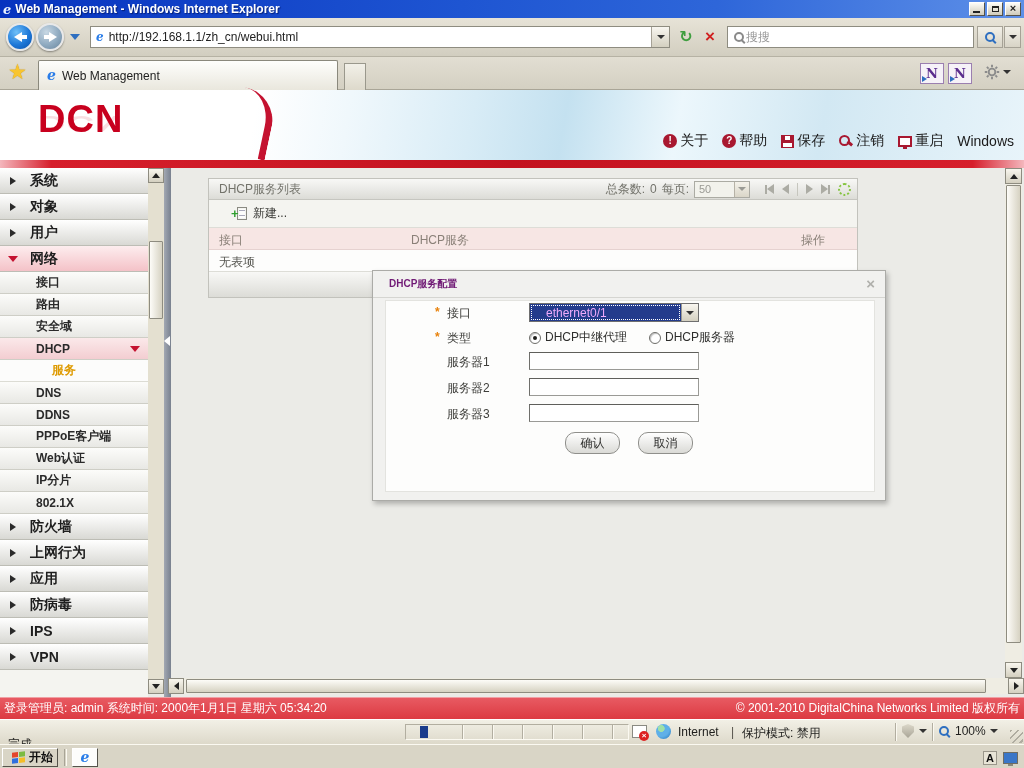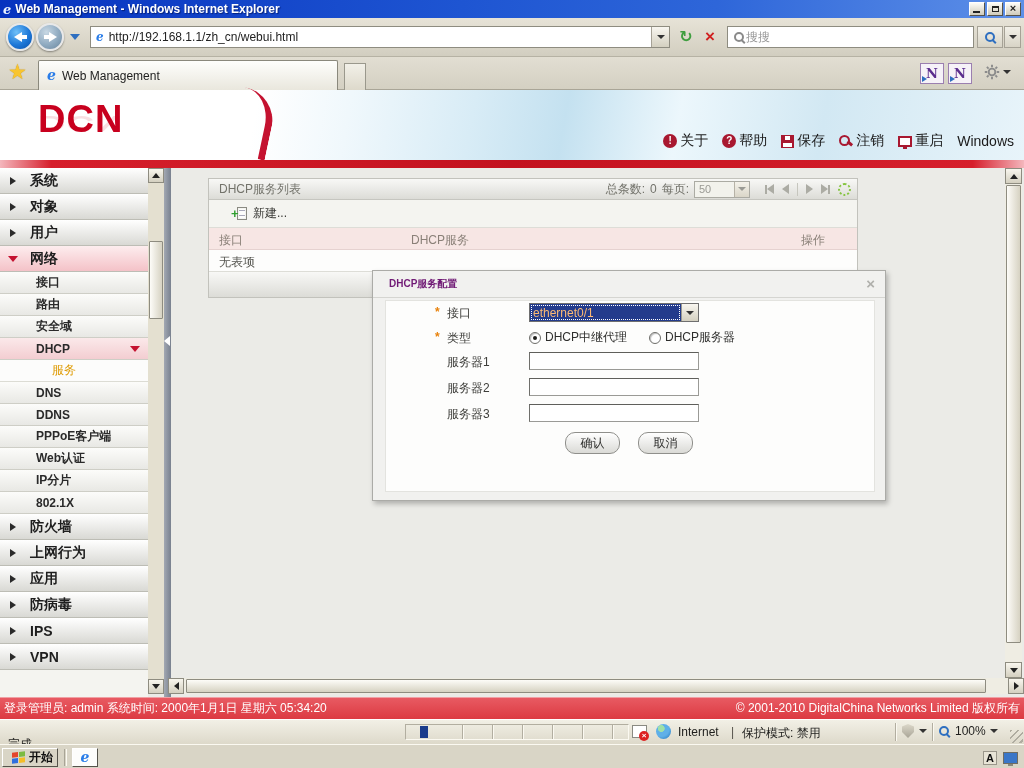--- a/index.html
+++ b/index.html
@@ -82,21 +82,21 @@
 
   
   .workspace{position:absolute;left:0;top:168px;width:1024px;height:529px;background:#EBEBE7}
   
   .sidebar{position:absolute;left:0;top:0;width:148px;height:529px;background:#F4F4F0}
   .mi{position:relative;display:flex;align-items:center;cursor:pointer;border-bottom:1px solid #BDBDB5}
   .mi.lv1{height:26px;background:linear-gradient(#FFFFFF,#D9D9D4);font-weight:bold;font-size:14px;color:#1E1E1E;padding-left:30px}
   .mi.lv1.expanded{background:linear-gradient(#FDEDEE,#F4C2C8)}
   .mi.lv2{height:22px;background:linear-gradient(#FCFCFA,#E8E8E4);font-weight:bold;font-size:12px;color:#2A2A2A;padding-left:36px;border-bottom-color:#CECEC6}
   .mi.lv2.expanded{background:linear-gradient(#FBE9EA,#F3CDD1)}
-  .mi.lv3{height:22px;background:#FCFCFB;font-weight:normal;font-size:12px;color:#2A2A2A;padding-left:52px;border-bottom-color:#DCDCD4}
+  .mi.lv3{height:22px;background:#FCFCFB;font-weight:bold;font-size:12px;color:#2A2A2A;padding-left:52px;border-bottom-color:#DCDCD4}
   .mi.lv3.selected{color:#DE9A00}
   .tri-r-blk{position:absolute;left:10px;width:0;height:0;border-left:6px solid #2A2A2A;border-top:4px solid transparent;border-bottom:4px solid transparent}
   .tri-d-red{position:absolute;left:8px;width:0;height:0;border-top:6px solid #C41230;border-left:5px solid transparent;border-right:5px solid transparent}
   .tri-d-red.right{left:auto;right:8px}
   
   .sb-v{position:absolute;left:148px;top:0;width:16px;height:526px;background:#E4E0D0}
   .sbtn2{position:absolute;left:0;width:16px;height:15px;background:linear-gradient(#F8F6EE,#D4D0C0);border:1px solid #8E8C80;display:flex;align-items:center;justify-content:center;cursor:pointer}
   .tri-u{width:0;height:0;border-bottom:5px solid #222;border-left:4px solid transparent;border-right:4px solid transparent}
   .tri-d{width:0;height:0;border-top:5px solid #222;border-left:4px solid transparent;border-right:4px solid transparent}
   .sb-thumb-v{position:absolute;left:1px;width:14px;background:linear-gradient(90deg,#FDFCF8,#D6D2C2);border:1px solid #8E8C80;border-radius:1px;cursor:grab}
@@ -145,21 +145,21 @@
   .dialog{position:absolute;left:372px;top:270px;width:514px;height:231px;background:#F1F1EF;
     border:1px solid #ABABA7;box-shadow:2px 3px 5px rgba(0,0,0,.25);z-index:50}
   .dtitle{position:absolute;left:16px;top:6px;font-size:10px;font-weight:bold;color:#701a75}
   .dclose{position:absolute;right:10px;top:4px;color:#B0B0AC;font-size:15px;font-weight:bold;cursor:pointer}
   .dsep{position:absolute;left:0;top:26px;width:100%;height:1px;background:#D5D5D1}
   .dbody{position:absolute;left:12px;top:29px;width:490px;height:192px;background:#FDFDFC;border:1px solid #E3E3DF}
   .drow{position:absolute;left:0;width:100%;height:20px}
   .req{position:absolute;left:62px;top:2px;color:#E8820C;font-weight:bold;font-size:12px}
   .dlabel{position:absolute;left:74px;top:2px;font-size:12px;color:#3E3E3A}
   .dselect{position:absolute;left:156px;top:0;width:170px;height:19px;border:1px solid #6F6F6F;background:#fff;display:flex;cursor:pointer}
-  .dselect .val{flex:1;background:#233B8C;color:#fdba74;font-size:12px;padding:2px 3px 0;outline:1px dotted #fff;outline-offset:-2px;white-space:nowrap;overflow:hidden}
+  .dselect .val{flex:1;background:#233B8C;color:#f0abfc;font-size:12px;padding:2px 16px 0;outline:1px dotted #fff;outline-offset:-2px;white-space:nowrap;overflow:hidden}
   .dselect .dd{width:17px;background:linear-gradient(#F8F6F0,#D4D0C0);border-left:1px solid #9A9890;display:flex;align-items:center;justify-content:center}
   .radios{position:absolute;left:156px;top:1px;display:flex;align-items:center;gap:4px;font-size:12px;color:#2E2E2C}
   .radio{width:12px;height:12px;border:1px solid #6E6E6A;border-radius:50%;background:#fff;box-shadow:inset 1px 1px 1px rgba(0,0,0,.25);position:relative;cursor:pointer;flex:0 0 12px}
   .radio.on::after{content:"";position:absolute;left:3px;top:3px;width:4px;height:4px;background:#1E1E1C;border-radius:50%}
   .radios .gap{width:14px}
   .dinput{position:absolute;left:156px;top:0;width:170px;height:18px;border:1px solid #9A9A96;border-top-color:#5F5F5B;border-left-color:#6F6F6B;background:#fff;font-size:12px;padding:0 3px;outline:0;font-family:inherit}
   .dbtn{position:absolute;top:0;width:55px;height:22px;border:1px solid #8F8F8B;border-radius:10px;
     background:linear-gradient(#FFFFFF,#DADAD6);font-size:12px;color:#2E2E2C;text-align:center;line-height:20px;cursor:pointer}
 
   

